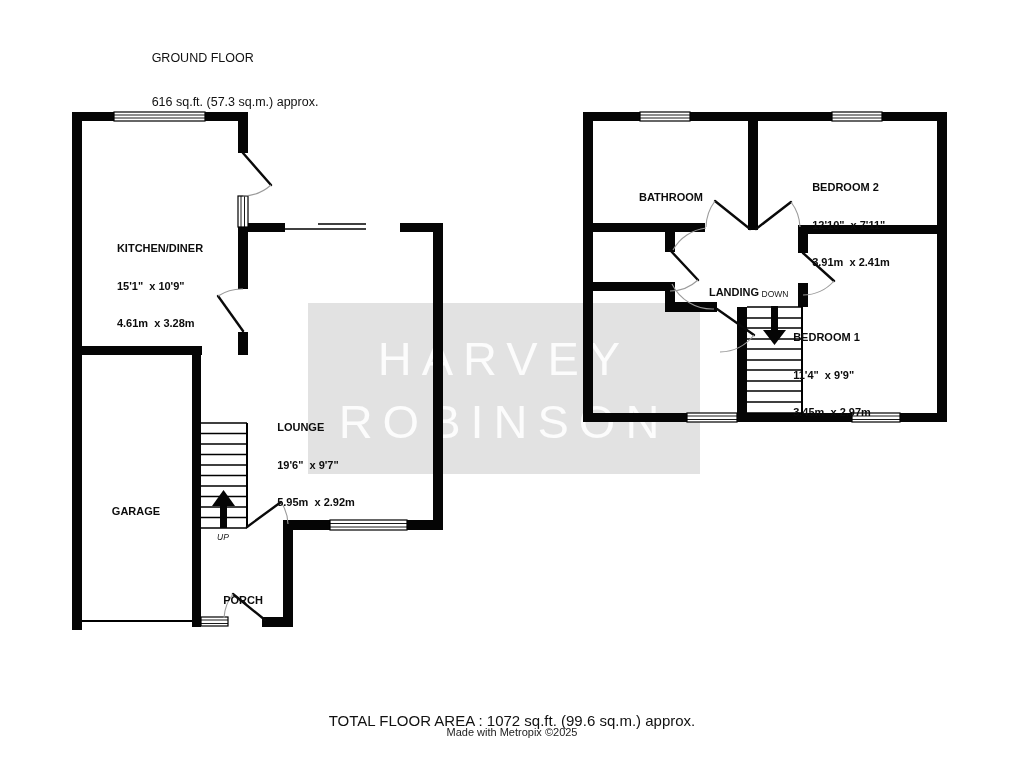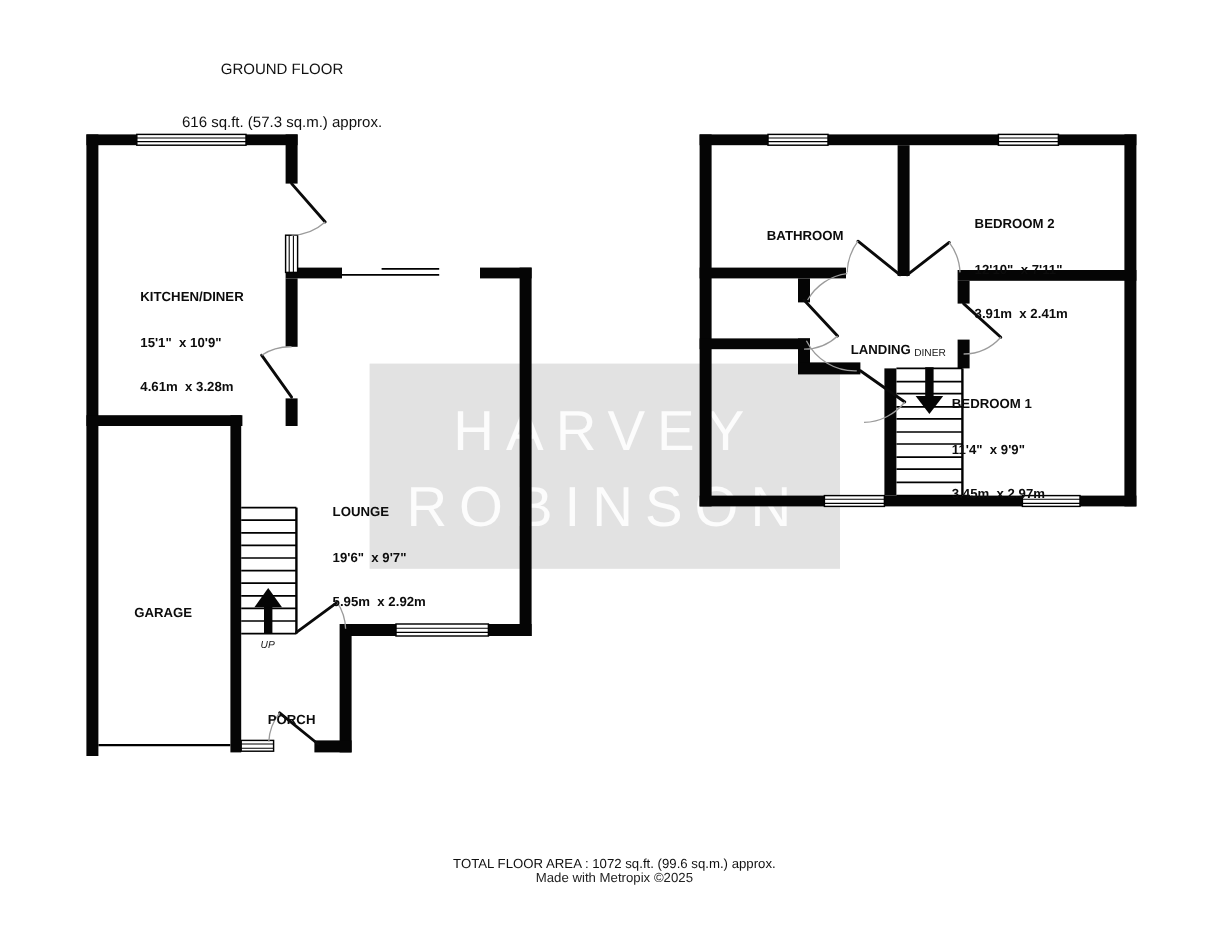--- a/index.html
+++ b/index.html
@@ -1,23 +1,23 @@
 <!DOCTYPE html>
 <html><head>
 <meta charset="utf-8">
 <style>
   html,body{margin:0;padding:0;}
   body{width:1024px;height:780px;background:#ffffff;font-family:"Liberation Sans",sans-serif;overflow:hidden;}
   #page{position:relative;width:1024px;height:780px;background:#fff;}
 
   
-  .floor-header{position:absolute;transform:translateX(-50%);text-align:center;
+  .floor-header{position:absolute;transform:translateX(-50%);text-align:left;
     font-size:12.5px;line-height:14.5px;color:#111;white-space:pre;}
   #footer{position:absolute;left:0;right:0;top:714px;text-align:center;color:#111;}
-  #footer .total{font-size:11px;line-height:13px;white-space:pre;}
+  #footer .total{font-size:15px;line-height:13px;white-space:pre;}
   #footer .credit{font-size:11px;line-height:11px;color:#222;white-space:pre;}
 
   
   #wm-box{position:absolute;left:308px;top:303px;width:392px;height:171px;}
   .wm-line{position:absolute;transform:translateX(-50%);left:504px;
     font-size:47px;font-weight:400;letter-spacing:10px;color:rgba(255,255,255,0.87);
     white-space:pre;}
   #wm-line1{top:331px;}
   #wm-line2{top:394px;}
 
@@ -216,21 +216,21 @@
     <div>BATHROOM</div>
   </div>
   <div class="room-label" style="left:851px;top:156px;">
     <div>BEDROOM 2</div>
     <div>12'10"  x 7'11"</div>
     <div>3.91m  x 2.41m</div>
   </div>
   <div class="room-label" style="left:734px;top:261px;">
     <div>LANDING</div>
   </div>
-  <div class="dir-label" style="left:775px;top:289px;">DINER</div>
+  <div class="dir-label" style="left:775px;top:289px;">DOWN</div>
   <div class="room-label" style="left:832px;top:306px;">
     <div>BEDROOM 1</div>
     <div>11'4"  x 9'9"</div>
     <div>3.45m  x 2.97m</div>
   </div>
 
   <div id="footer">
     <div class="total">TOTAL FLOOR AREA : 1072 sq.ft. (99.6 sq.m.) approx.</div>
     <div class="credit">Made with Metropix ©2025</div>
   </div>

